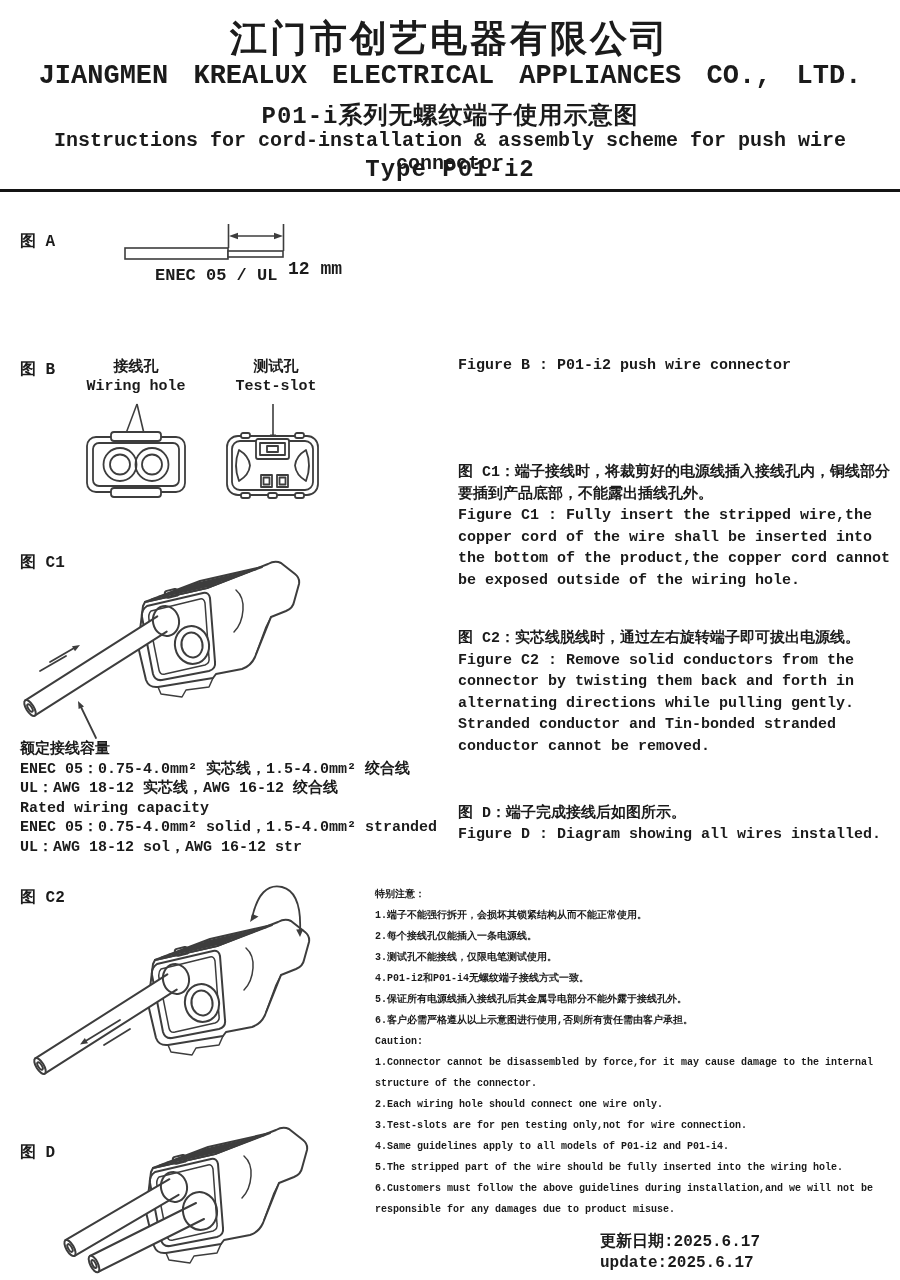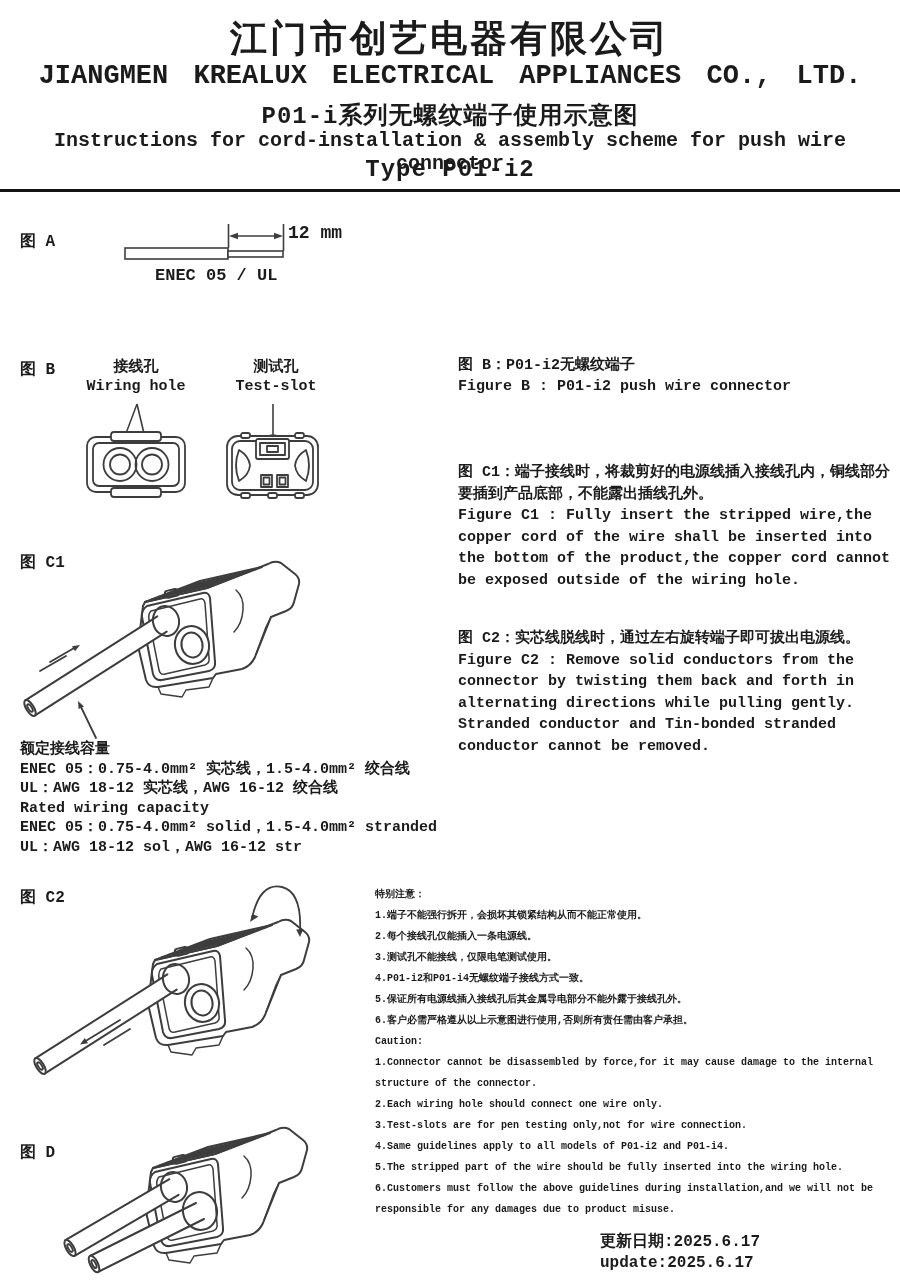--- a/index.html
+++ b/index.html
@@ -12,21 +12,21 @@
   .ctr{left:0;width:100%;text-align:center;}
   .h-cn{top:14px;font-size:37px;letter-spacing:3px;}
   .h-en{top:61px;font-size:27px;word-spacing:9px;}
   .h-sub-cn{top:99px;font-size:24px;letter-spacing:1px;}
   .h-sub-en{top:129px;font-size:20px;}
   .h-type{top:156px;font-size:24px;letter-spacing:1px;}
   .rule{top:189px;left:0;width:100%;height:3px;background:#141414;}
   .figlabel{font-size:16px;}
   .smallcap{font-size:15px;}
   .desc{font-size:15px;line-height:20.5px;}
-  .dim{font-size:18px;}
+  .dim{font-size:18px;margin-top:36px;}
   .wirecap{font-size:17px;}
   .cap{font-size:15px;line-height:19.5px;}
   .caution{font-size:10px;line-height:21px;}
   .footer{font-size:16px;line-height:21px;}
   svg{display:block;}
 </style>
 </head>
 <body>
 
 <div class="page">
@@ -101,21 +101,20 @@
       <rect x="36" y="12" width="25" height="12"></rect>
       <rect x="43" y="15" width="11" height="6"></rect>
       <rect x="37" y="44" width="11" height="12"></rect>
       <rect x="39.5" y="46.5" width="6" height="7"></rect>
       <rect x="53" y="44" width="11" height="12"></rect>
       <rect x="55.5" y="46.5" width="6" height="7"></rect>
     </g>
   </svg>
 
   <div class="abs desc" style="left:458px;top:356px;width:435px;">
-    <div>图 B：P01-i2无螺纹端子</div>
     <div>Figure B : P01-i2 push wire connector</div>
   </div>
 
   <div class="abs desc" style="left:458px;top:462px;width:442px;line-height:21.5px;">
     <div>图 C1：端子接线时，将裁剪好的电源线插入接线孔内，铜线部分要插到产品底部，不能露出插线孔外。</div>
     <div>Figure C1 : Fully insert the stripped wire,the copper cord of the wire shall be inserted into the bottom of the product,the copper cord cannot be exposed outside of the wiring hole.</div>
   </div>
   <div class="abs figlabel" style="left:20px;top:552px;">图 C1</div>
 
   <svg class="abs" style="left:10px;top:550px;" width="310" height="215" viewBox="0 0 310 215">
@@ -169,20 +168,24 @@
     <div>Rated wiring capacity</div>
     <div>ENEC 05：0.75-4.0mm² solid，1.5-4.0mm² stranded</div>
     <div>UL：AWG 18-12 sol，AWG 16-12 str</div>
   </div>
 
   <div class="abs desc" style="left:458px;top:628px;width:442px;line-height:21.5px;">
     <div>图 C2：实芯线脱线时，通过左右旋转端子即可拔出电源线。</div>
     <div>Figure C2 : Remove solid conductors from the connector by twisting them back and forth in alternating directions while pulling gently. Stranded conductor and Tin-bonded stranded conductor cannot be removed.</div>
   </div>
 
+  <div class="abs desc" style="left:458px;top:804px;width:440px;">
+    <div>图 D：端子完成接线后如图所示。</div>
+    <div>Figure D : Diagram showing all wires installed.</div>
+  </div>
 
   <div class="abs figlabel" style="left:20px;top:887px;">图 C2</div>
   <svg class="abs" style="left:12px;top:874px;" width="330" height="266" viewBox="0 0 330 266">
     <g transform="translate(8,34)">
       <use href="#conn-body"></use>
       <use href="#hole-lower-empty"></use>
       <use href="#conn-wire"></use>
       <use href="#hole-upper-ring"></use>
     </g>
     <g stroke="#3d3d3d" stroke-width="1.8" fill="none" stroke-linecap="round">

